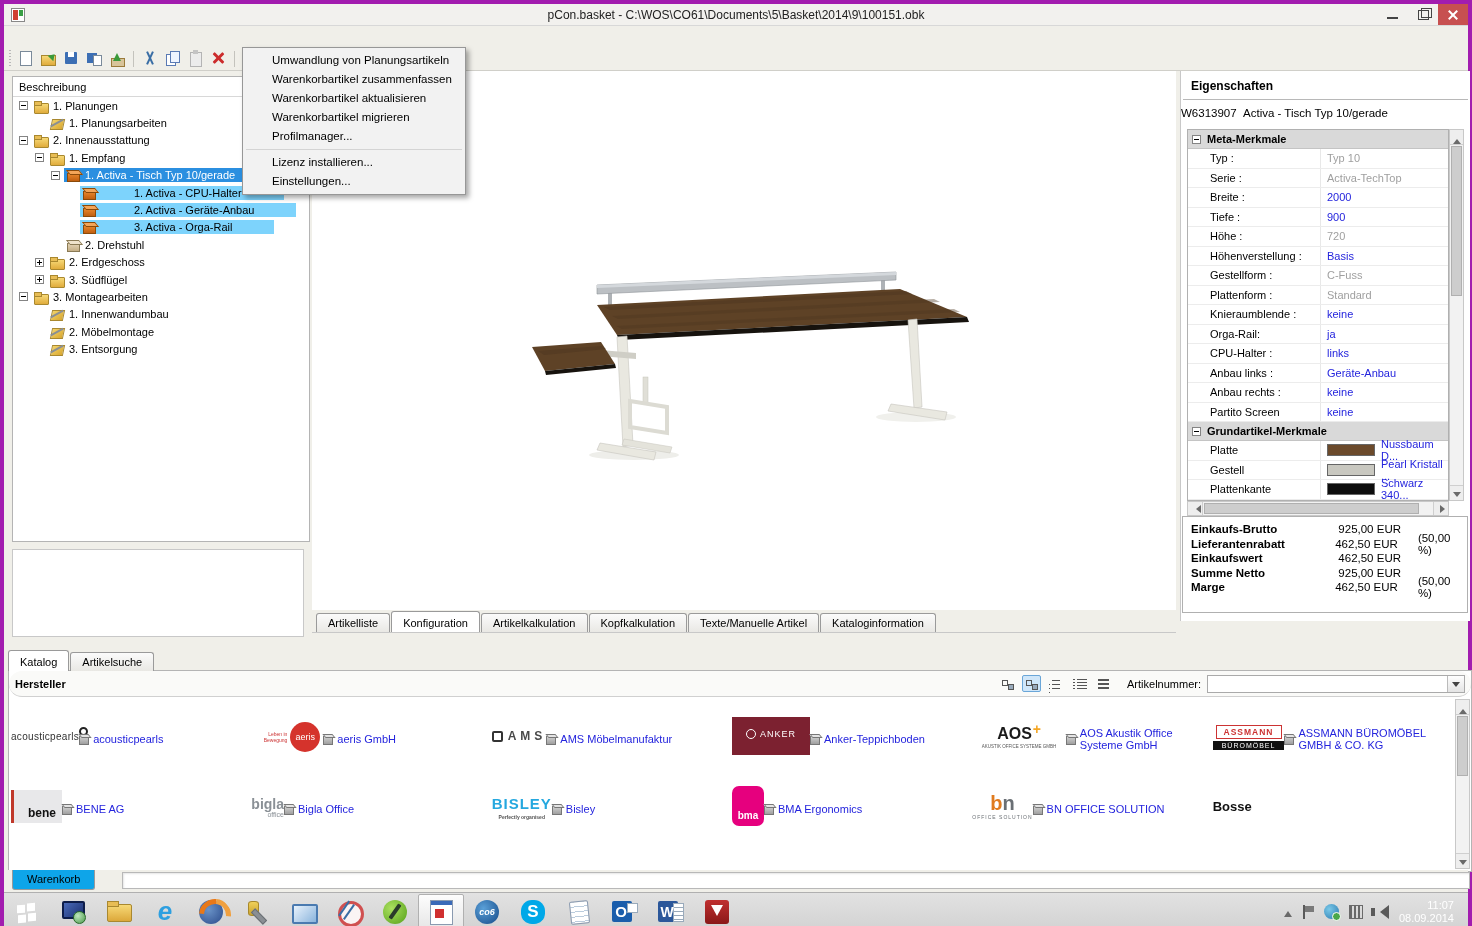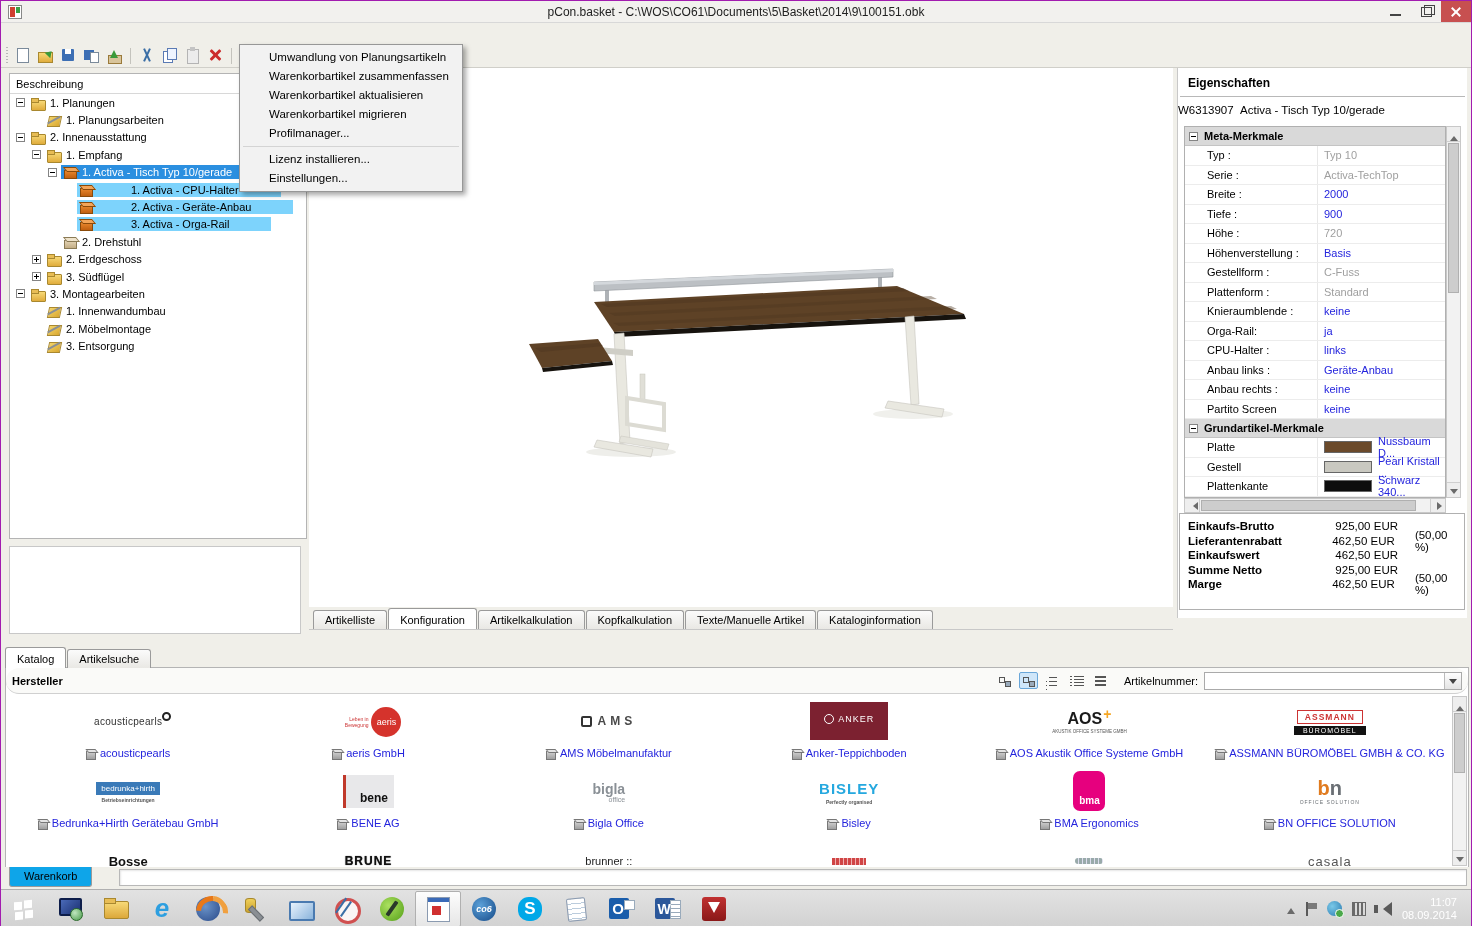--- a/index.html
+++ b/index.html
@@ -1,17 +1,17 @@
 <!DOCTYPE html>
 <html><head>
 <meta charset="utf-8">
 <style>
   * { box-sizing: border-box; margin: 0; padding: 0; }
   html,body { width:1472px; height:926px; overflow:hidden; font-family:"Liberation Sans",sans-serif; font-size:11px; color:#000; }
-  .window { position:relative; width:1472px; height:926px; background:#f0efe9; border:1px solid #a21caf; }
+  .window { position:relative; width:1472px; height:926px; background:#f0efe9; border:4px solid #a21caf; }
 
   
   .titlebar { position:absolute; left:0; top:0; width:100%; height:22px; background:#f2f1ee; border-bottom:1px solid #d8d8d8; display:flex; align-items:center; }
   .app-icon { width:14px; height:14px; margin-left:7px; position:relative; background:#fff; border:1px solid #888; }
   .app-icon::before { content:""; position:absolute; left:1px; top:1px; width:5px; height:10px; background:#d04030; }
   .app-icon::after { content:""; position:absolute; right:1px; top:1px; width:4px; height:6px; background:#3aa045; }
   .title-text { position:absolute; left:0; right:0; text-align:center; font-size:12px; color:#222; }
   .win-btns { margin-left:auto; display:flex; height:100%; z-index:2; }
   .wbtn { width:30px; height:100%; position:relative; }
   .wbtn.min::before { content:""; position:absolute; left:9px; bottom:6px; width:11px; height:2px; background:#444; }
@@ -131,21 +131,21 @@
   .vm.v3::after { width:1px; height:1px; background:#555; box-shadow:0 4px 0 #555, 0 8px 0 #555; border:none; left:2px; }
   .vm.v4::before { width:10px; height:1px; background:#555; box-shadow:0 3px 0 #555, 0 6px 0 #555, 0 9px 0 #555; border:none; left:6px; top:3px; }
   .vm.v4::after { width:2px; height:1px; background:#555; box-shadow:0 3px 0 #555, 0 6px 0 #555, 0 9px 0 #555; border:none; left:2px; top:3px; }
   .vm.v5::before { width:11px; height:2px; background:#555; box-shadow:0 4px 0 #555, 0 8px 0 #555; border:none; left:3px; top:3px; }
   .vm.v5::after { display:none; }
   .artnum-label { margin:0 6px 0 14px; }
   .combo { width:258px; height:18px; background:#fff; border:1px solid #aaa; position:relative; }
   .combo .cbtn { position:absolute; right:0; top:0; width:17px; height:16px; background:linear-gradient(#fefefe,#e4e4e4); border-left:1px solid #bbb; }
   .combo .cbtn::before { content:""; position:absolute; left:4px; top:6px; border:4px solid transparent; border-top:5px solid #444; }
   .mgrid { position:absolute; left:2px; top:28px; right:18px; bottom:2px; overflow:hidden; display:grid; grid-template-columns:repeat(6,1fr); grid-auto-rows:70px; padding-top:2px; }
-  .mcell { display:flex; flex-direction:column; align-items:center; justify-content:flex-start; padding-top:2px; }
+  .mcell { display:flex; align-items:center; justify-content:flex-start; padding-top:2px; }
   .mlogo { height:44px; display:flex; align-items:center; justify-content:center; }
   .logo-box { display:flex; flex-direction:column; align-items:center; justify-content:center; gap:1px; text-align:center; }
   .logo-main { font-size:11px; color:#333; }
   .logo-sub { font-size:5px; color:#555; }
   .mlabelrow { display:flex; align-items:center; margin-top:3px; }
   .cube { width:9px; height:9px; position:relative; margin-right:5px; flex:none; }
   .cube::before { content:""; position:absolute; left:0; top:2px; width:8px; height:7px; background:linear-gradient(#cfcfcf,#9f9f9f); border:1px solid #777; }
   .cube::after { content:""; position:absolute; left:1px; top:0; width:8px; height:2px; background:#e4e4e4; border:1px solid #777; transform:skewX(40deg); }
   .mname { color:#2424dd; }
   .lg-acousticpearls .logo-main { font-size:10px; letter-spacing:.3px; position:relative; }
@@ -720,33 +720,20 @@
               <span class="logo-accent"></span>
               <span class="logo-sub">BÜROMÖBEL</span>
             </span>
           </div>
           <div class="mlabelrow">
             <span class="cube"></span>
             <span class="mname">ASSMANN BÜROMÖBEL GMBH &amp; CO. KG</span>
           </div>
         </div>
 
-        <div class="mcell">
-          <div class="mlogo">
-            <span class="logo-box lg-bedrunka">
-              <span class="logo-main">bedrunka+hirth</span>
-              <span class="logo-accent"></span>
-              <span class="logo-sub">Betriebseinrichtungen</span>
-            </span>
-          </div>
-          <div class="mlabelrow">
-            <span class="cube"></span>
-            <span class="mname">Bedrunka+Hirth Gerätebau GmbH</span>
-          </div>
-        </div>
 
         <div class="mcell">
           <div class="mlogo">
             <span class="logo-box lg-bene">
               <span class="logo-main">bene</span>
               <span class="logo-accent"></span>
               <span class="logo-sub"></span>
             </span>
           </div>
           <div class="mlabelrow">

